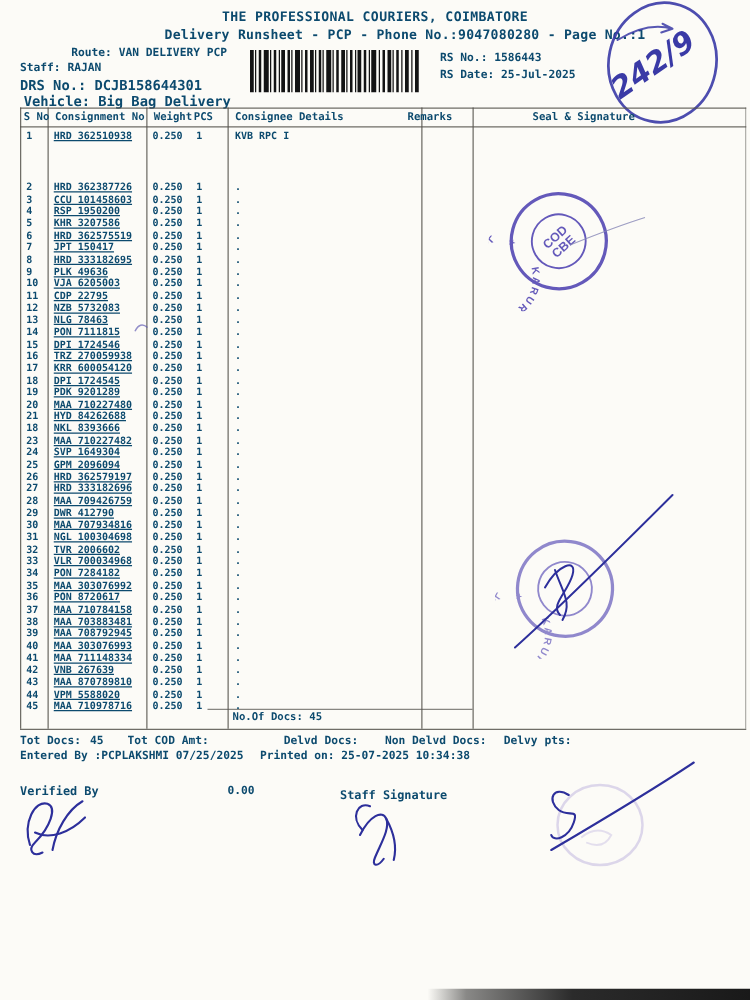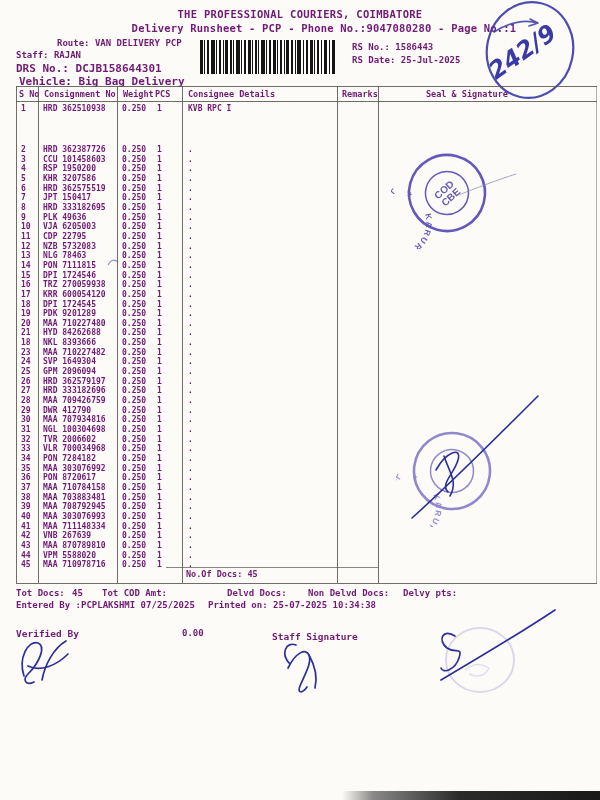--- a/index.html
+++ b/index.html
@@ -1,33 +1,33 @@
 <!DOCTYPE html>
 <html><head>
 <meta charset="utf-8">
 <style>
   html,body{margin:0;padding:0;background:#e8e8e8;}
   .page{
     position:relative; width:600px; height:800px; margin:0 auto;
     background:#fcfbf7; overflow:hidden;
-    font-family:"DejaVu Sans Mono", monospace; color:#701a75;
+    font-family:"DejaVu Sans Mono", monospace; color:#0c4a6e;
   }
   .t{position:absolute; white-space:pre; font-weight:bold;}
   .title{font-size:10.5px; width:600px; text-align:center; letter-spacing:.3px;}
   .sub{font-size:10.5px; width:600px; text-align:center; letter-spacing:.2px;padding-left:24px;}
   .info{font-size:9px;}
   .info-lg{font-size:11px;}
   .hline,.vline{position:absolute; background:#56544e; opacity:.85;}
   .hline{height:1px;} .vline{width:1px;}
   .colhead{font-size:8.5px;}
   .rows{position:absolute; left:0; top:18px; width:581px;}
   .row{position:relative; height:9.66px;}
   .row.first{height:41px;}
   .row span{position:absolute; top:0; font-size:8px; line-height:9.6px; font-weight:bold; white-space:pre;}
-  .row .c1{left:5px;} .row .c2{left:27px;} .row .c3{left:106px;}
+  .row .c1{left:5px;} .row .c2{left:27px;text-decoration:underline;} .row .c3{left:106px;}
   .row .c4{left:141px;} .row .c5{left:172px;}
   .foot{font-size:9px;}
   .sigsvg{position:absolute;}
   .stamp{position:absolute;}
   .scanbar{
     position:absolute; left:342px; top:791px; width:258px; height:9px;
     background:linear-gradient(90deg, rgba(43,43,43,0) 0%, rgba(43,43,43,.55) 12%, #2b2b2b 45%, #191919 100%);
   }
 </style>
 </head>
@@ -111,21 +111,21 @@
     <div class="vline" style="left:166px; top:0; height:497px;"></div>
     <div class="vline" style="left:321px; top:0; height:497px;"></div>
     <div class="vline" style="left:362px; top:0; height:497px;"></div>
     <div class="vline" style="left:580px; top:0; height:497px; opacity:.45;"></div>
 
     <div class="t colhead" style="left:3px;  top:3px;">S No</div>
     <div class="t colhead" style="left:28px; top:3px;">Consignment No</div>
     <div class="t colhead" style="left:107px;top:3px;">Weight</div>
     <div class="t colhead" style="left:139px;top:3px;">PCS</div>
     <div class="t colhead" style="left:172px;top:3px;">Consignee Details</div>
-    <div class="t colhead" style="left:326px;top:3px;">Remarks</div>
+    <div class="t colhead" style="left:310px;top:3px;">Remarks</div>
     <div class="t colhead" style="left:410px;top:3px;">Seal &amp; Signature</div>
 
     <div class="rows">
     <div class="row first">
       <span class="c1">1</span>
       <span class="c2">HRD 362510938</span>
       <span class="c3">0.250</span>
       <span class="c4">1</span>
       <span class="c5">KVB RPC I</span>
     </div>

